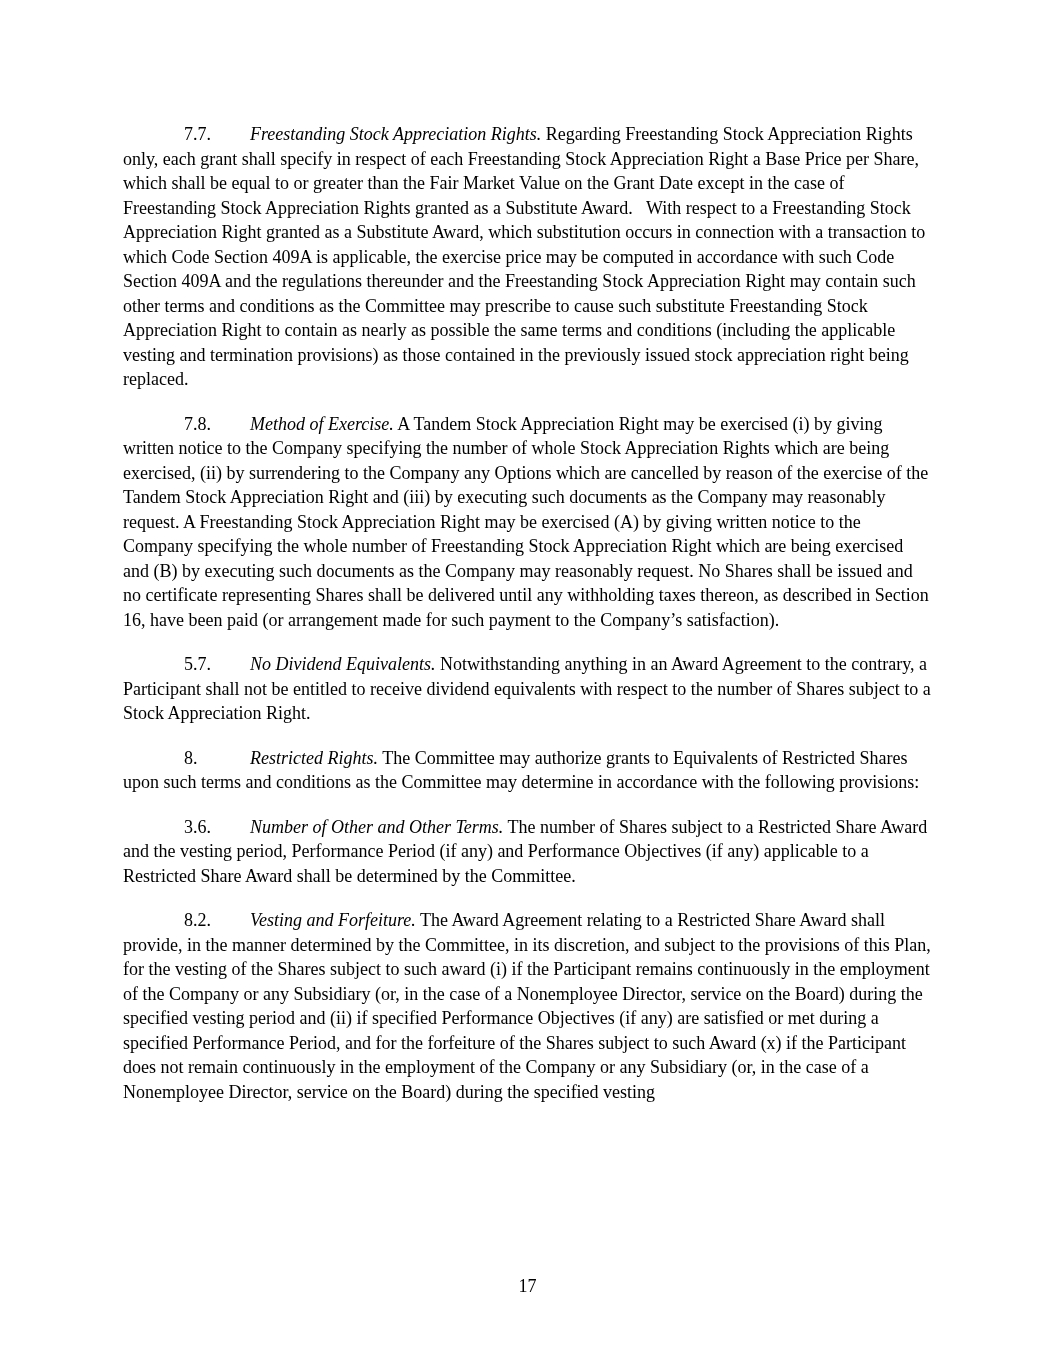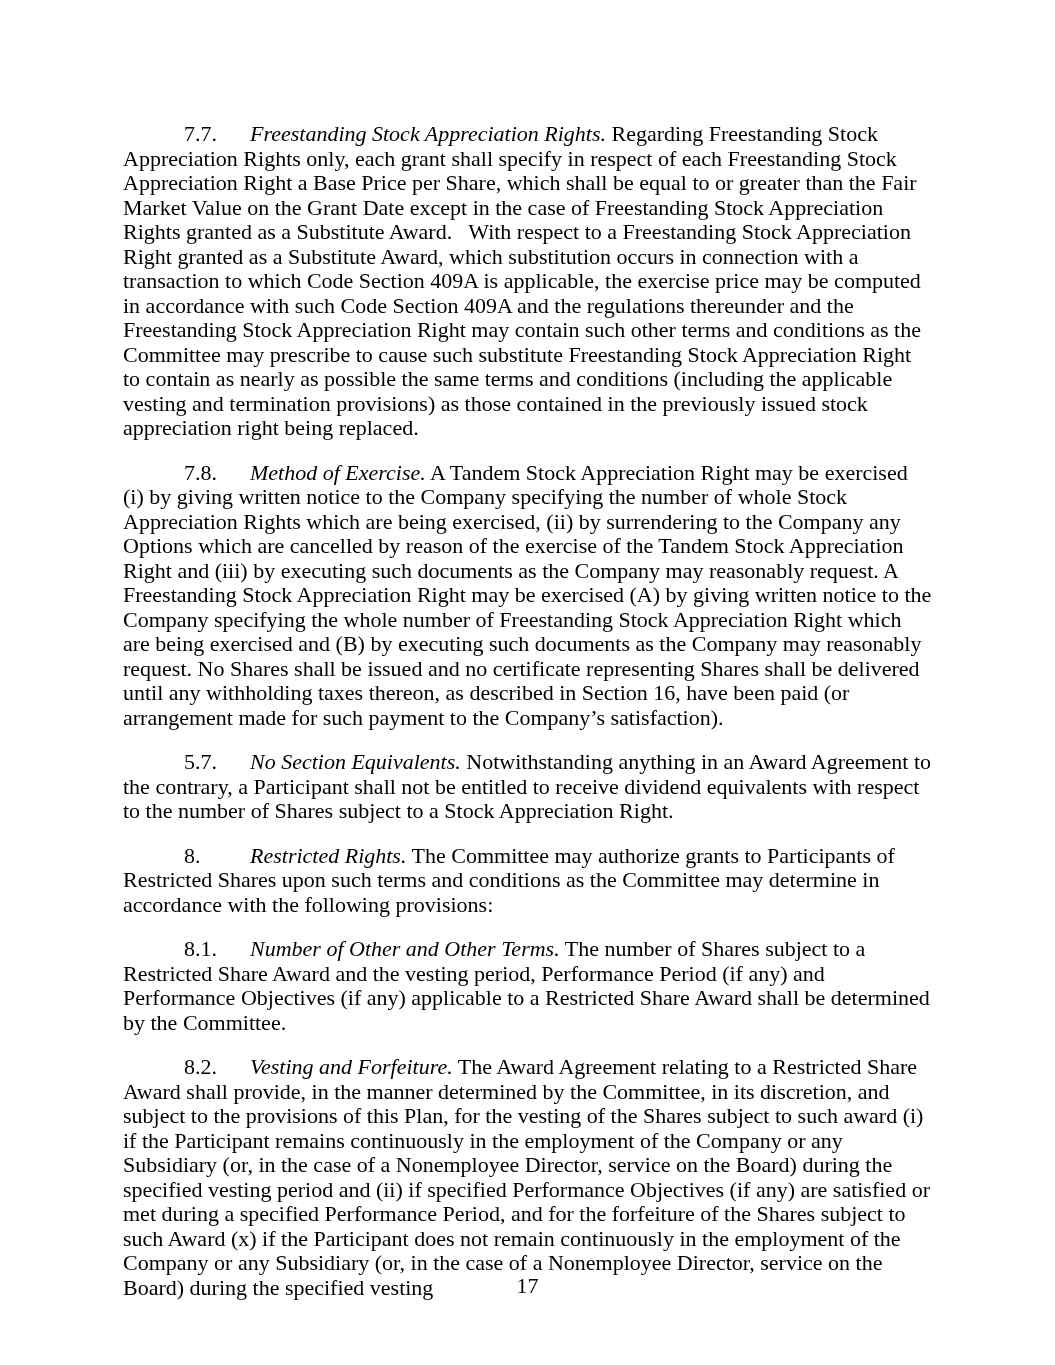--- a/index.html
+++ b/index.html
@@ -7,21 +7,21 @@
     padding: 0;
     background: #ffffff;
   }
   .page {
     position: relative;
     width: 1055px;
     height: 1365px;
     background: #ffffff;
     color: #000000;
     font-family: "Liberation Serif", "DejaVu Serif", serif;
-    font-size: 22px;
+    font-size: 18px;
     line-height: 24.5px;
     overflow: hidden;
   }
   .doc-body {
     position: absolute;
     left: 123px;
     top: 122px;
     width: 809px;
     text-align: left;
   }
@@ -47,22 +47,22 @@
 </style>
 </head>
 <body>
 
 <div class="page">
   <div class="doc-body">
   <p class="para"><span class="pnum">7.7.</span><span class="ptitle">Freestanding Stock Appreciation Rights.</span> <span class="pbody">Regarding Freestanding Stock Appreciation Rights only, each grant shall specify in respect of each Freestanding Stock Appreciation Right a Base Price per Share, which shall be equal to or greater than the Fair Market Value on the Grant Date except in the case of Freestanding Stock Appreciation Rights granted as a Substitute Award.&nbsp;&nbsp; With respect to a Freestanding Stock Appreciation Right granted as a Substitute Award, which substitution occurs in connection with a transaction to which Code Section 409A is applicable, the exercise price may be computed in accordance with such Code Section 409A and the regulations thereunder and the Freestanding Stock Appreciation Right may contain such other terms and conditions as the Committee may prescribe to cause such substitute Freestanding Stock Appreciation Right to contain as nearly as possible the same terms and conditions (including the applicable vesting and termination provisions) as those contained in the previously issued stock appreciation right being replaced.</span></p>
 
   <p class="para"><span class="pnum">7.8.</span><span class="ptitle">Method of Exercise.</span> <span class="pbody">A Tandem Stock Appreciation Right may be exercised (i) by giving written notice to the Company specifying the number of whole Stock Appreciation Rights which are being exercised, (ii) by surrendering to the Company any Options which are cancelled by reason of the exercise of the Tandem Stock Appreciation Right and (iii) by executing such documents as the Company may reasonably request. A Freestanding Stock Appreciation Right may be exercised (A) by giving written notice to the Company specifying the whole number of Freestanding Stock Appreciation Right which are being exercised and (B) by executing such documents as the Company may reasonably request. No Shares shall be issued and no certificate representing Shares shall be delivered until any withholding taxes thereon, as described in Section 16, have been paid (or arrangement made for such payment to the Company’s satisfaction).</span></p>
 
-  <p class="para"><span class="pnum">5.7.</span><span class="ptitle">No Section Equivalents.</span> <span class="pbody">Notwithstanding anything in an Award Agreement to the contrary, a Participant shall not be entitled to receive dividend equivalents with respect to the number of Shares subject to a Stock Appreciation Right.</span></p>
+  <p class="para"><span class="pnum">5.7.</span><span class="ptitle">No Dividend Equivalents.</span> <span class="pbody">Notwithstanding anything in an Award Agreement to the contrary, a Participant shall not be entitled to receive dividend equivalents with respect to the number of Shares subject to a Stock Appreciation Right.</span></p>
 
-  <p class="para"><span class="pnum">8.</span><span class="ptitle">Restricted Rights.</span> <span class="pbody">The Committee may authorize grants to Participants of Restricted Shares upon such terms and conditions as the Committee may determine in accordance with the following provisions:</span></p>
+  <p class="para"><span class="pnum">8.</span><span class="ptitle">Restricted Rights.</span> <span class="pbody">The Committee may authorize grants to Equivalents of Restricted Shares upon such terms and conditions as the Committee may determine in accordance with the following provisions:</span></p>
 
-  <p class="para"><span class="pnum">8.1.</span><span class="ptitle">Number of Other and Other Terms.</span> <span class="pbody">The number of Shares subject to a Restricted Share Award and the vesting period, Performance Period (if any) and Performance Objectives (if any) applicable to a Restricted Share Award shall be determined by the Committee.</span></p>
+  <p class="para"><span class="pnum">3.6.</span><span class="ptitle">Number of Other and Other Terms.</span> <span class="pbody">The number of Shares subject to a Restricted Share Award and the vesting period, Performance Period (if any) and Performance Objectives (if any) applicable to a Restricted Share Award shall be determined by the Committee.</span></p>
 
   <p class="para"><span class="pnum">8.2.</span><span class="ptitle">Vesting and Forfeiture.</span> <span class="pbody">The Award Agreement relating to a Restricted Share Award shall provide, in the manner determined by the Committee, in its discretion, and subject to the provisions of this Plan, for the vesting of the Shares subject to such award (i) if the Participant remains continuously in the employment of the Company or any Subsidiary (or, in the case of a Nonemployee Director, service on the Board) during the specified vesting period and (ii) if specified Performance Objectives (if any) are satisfied or met during a specified Performance Period, and for the forfeiture of the Shares subject to such Award (x) if the Participant does not remain continuously in the employment of the Company or any Subsidiary (or, in the case of a Nonemployee Director, service on the Board) during the specified vesting</span></p>
 </div>
   <div class="page-footer">17</div>
 </div>
 
 </body></html>

